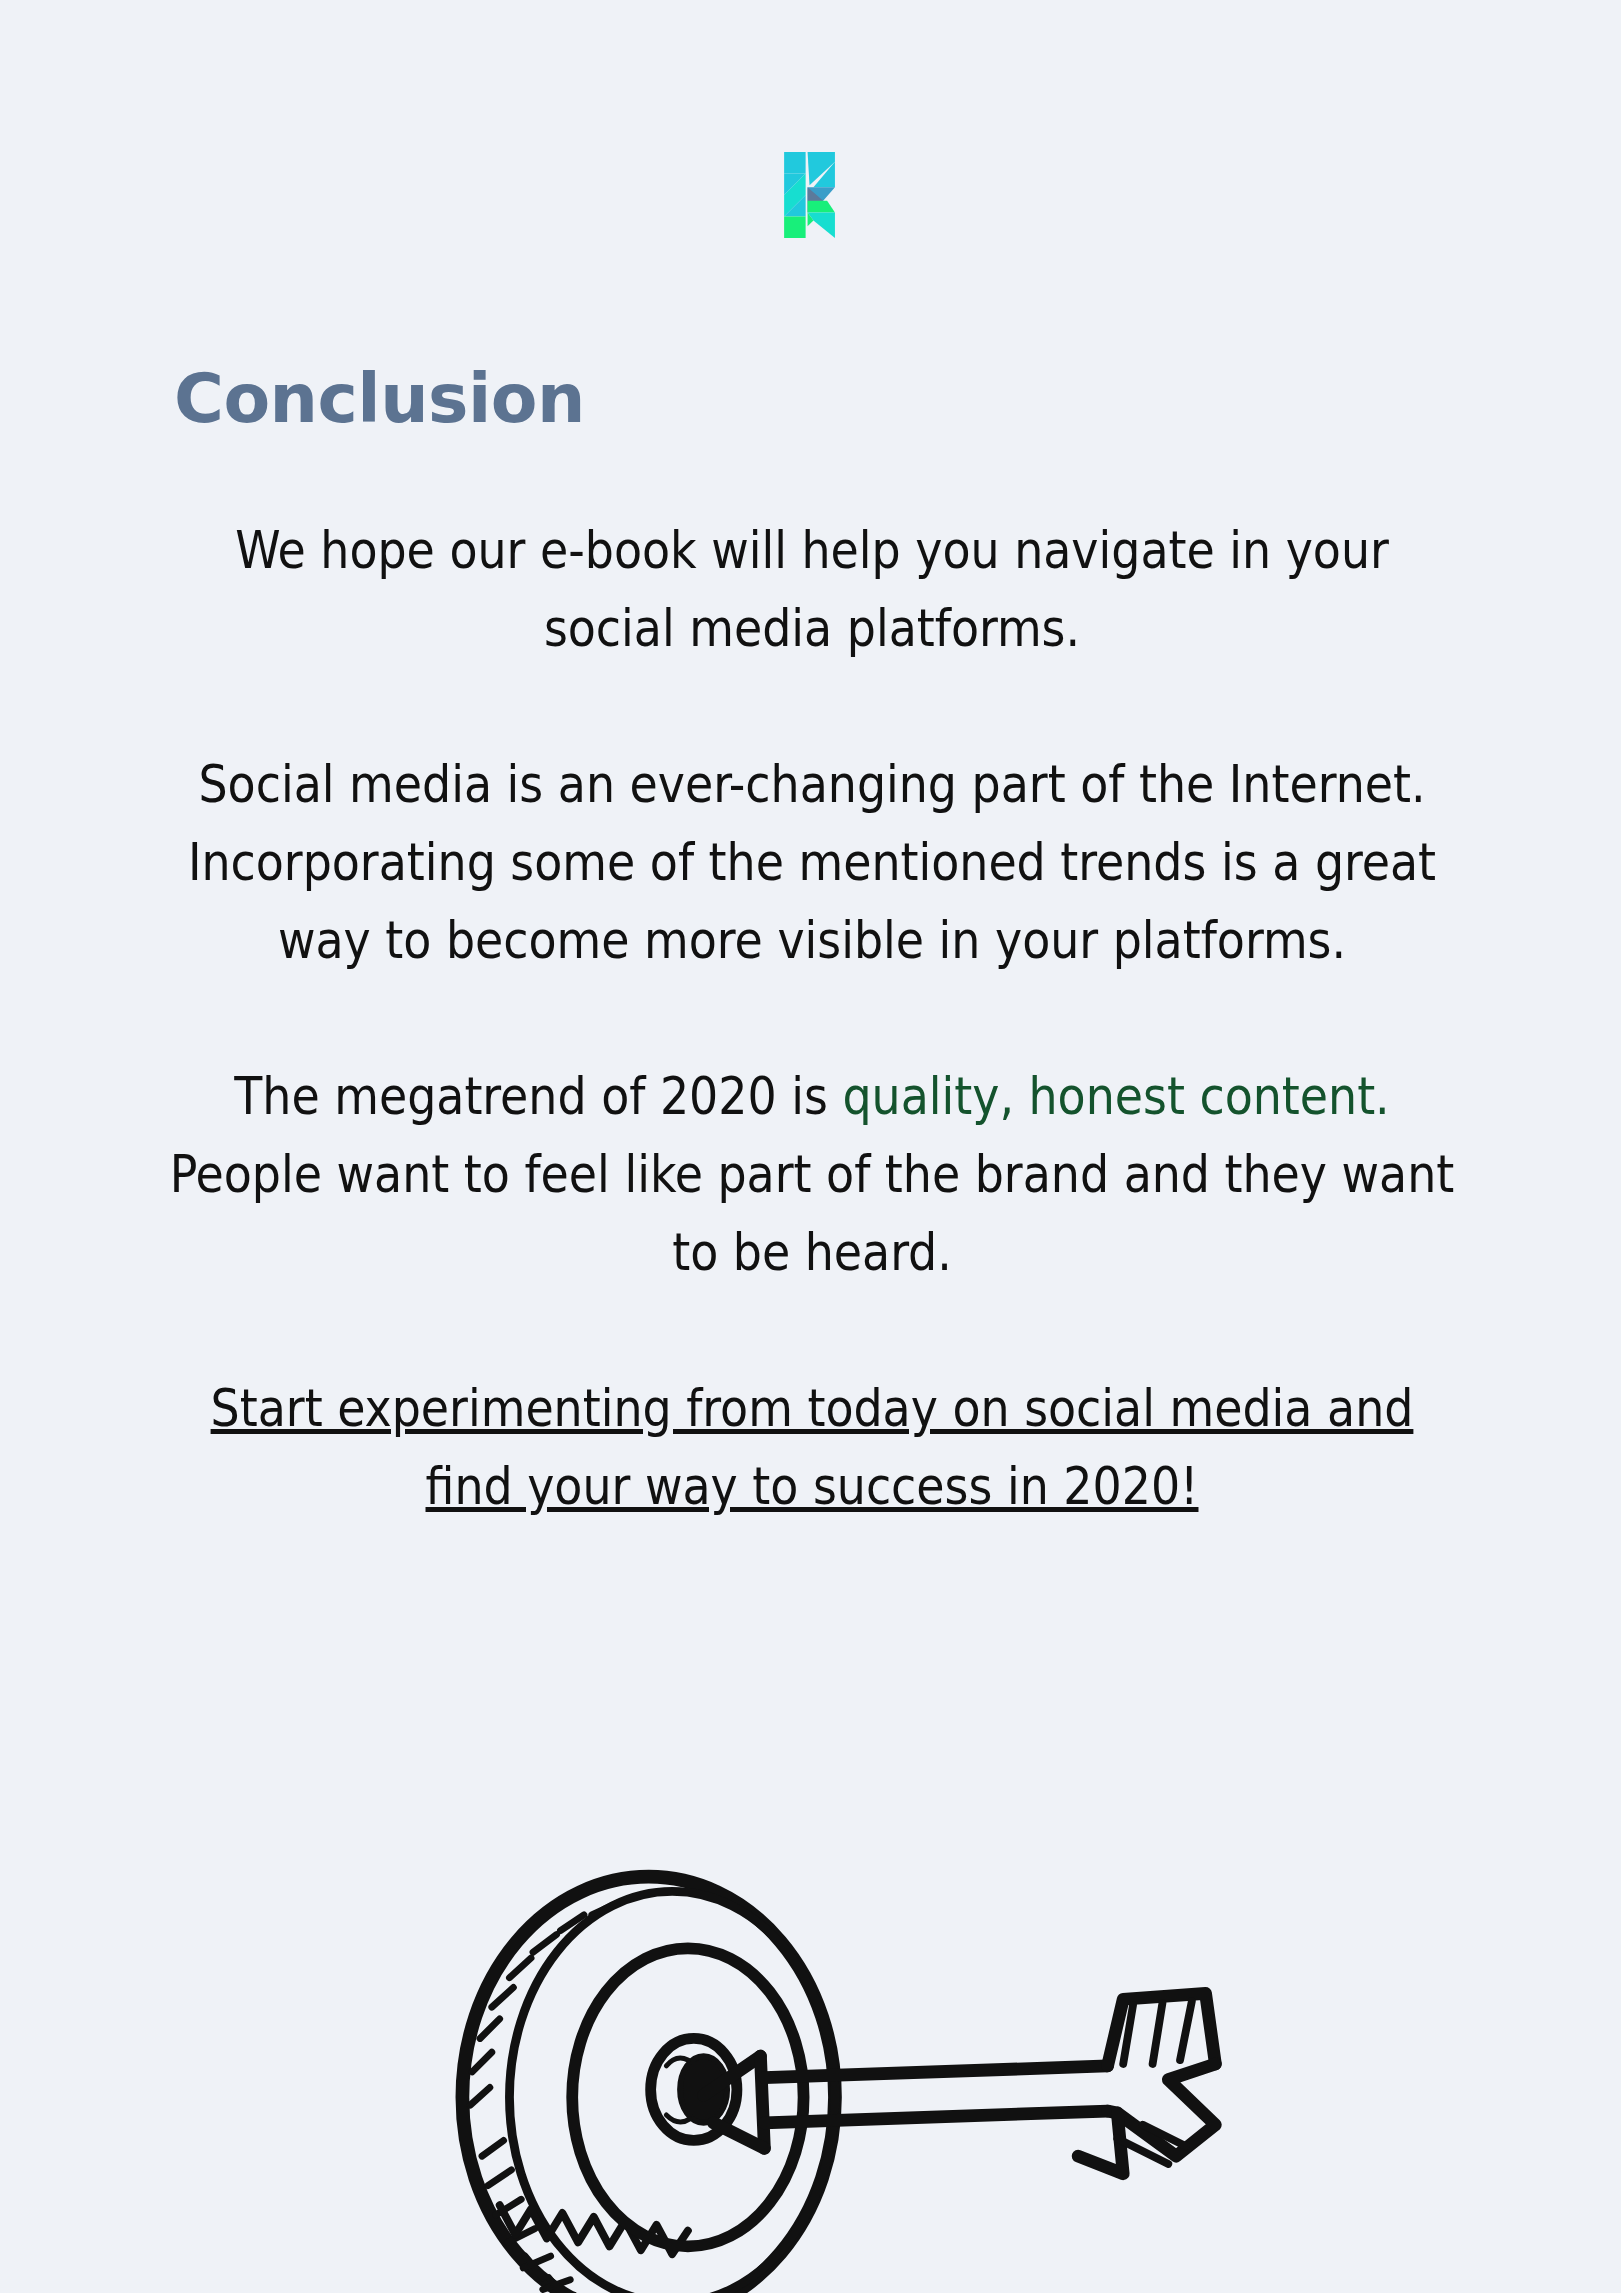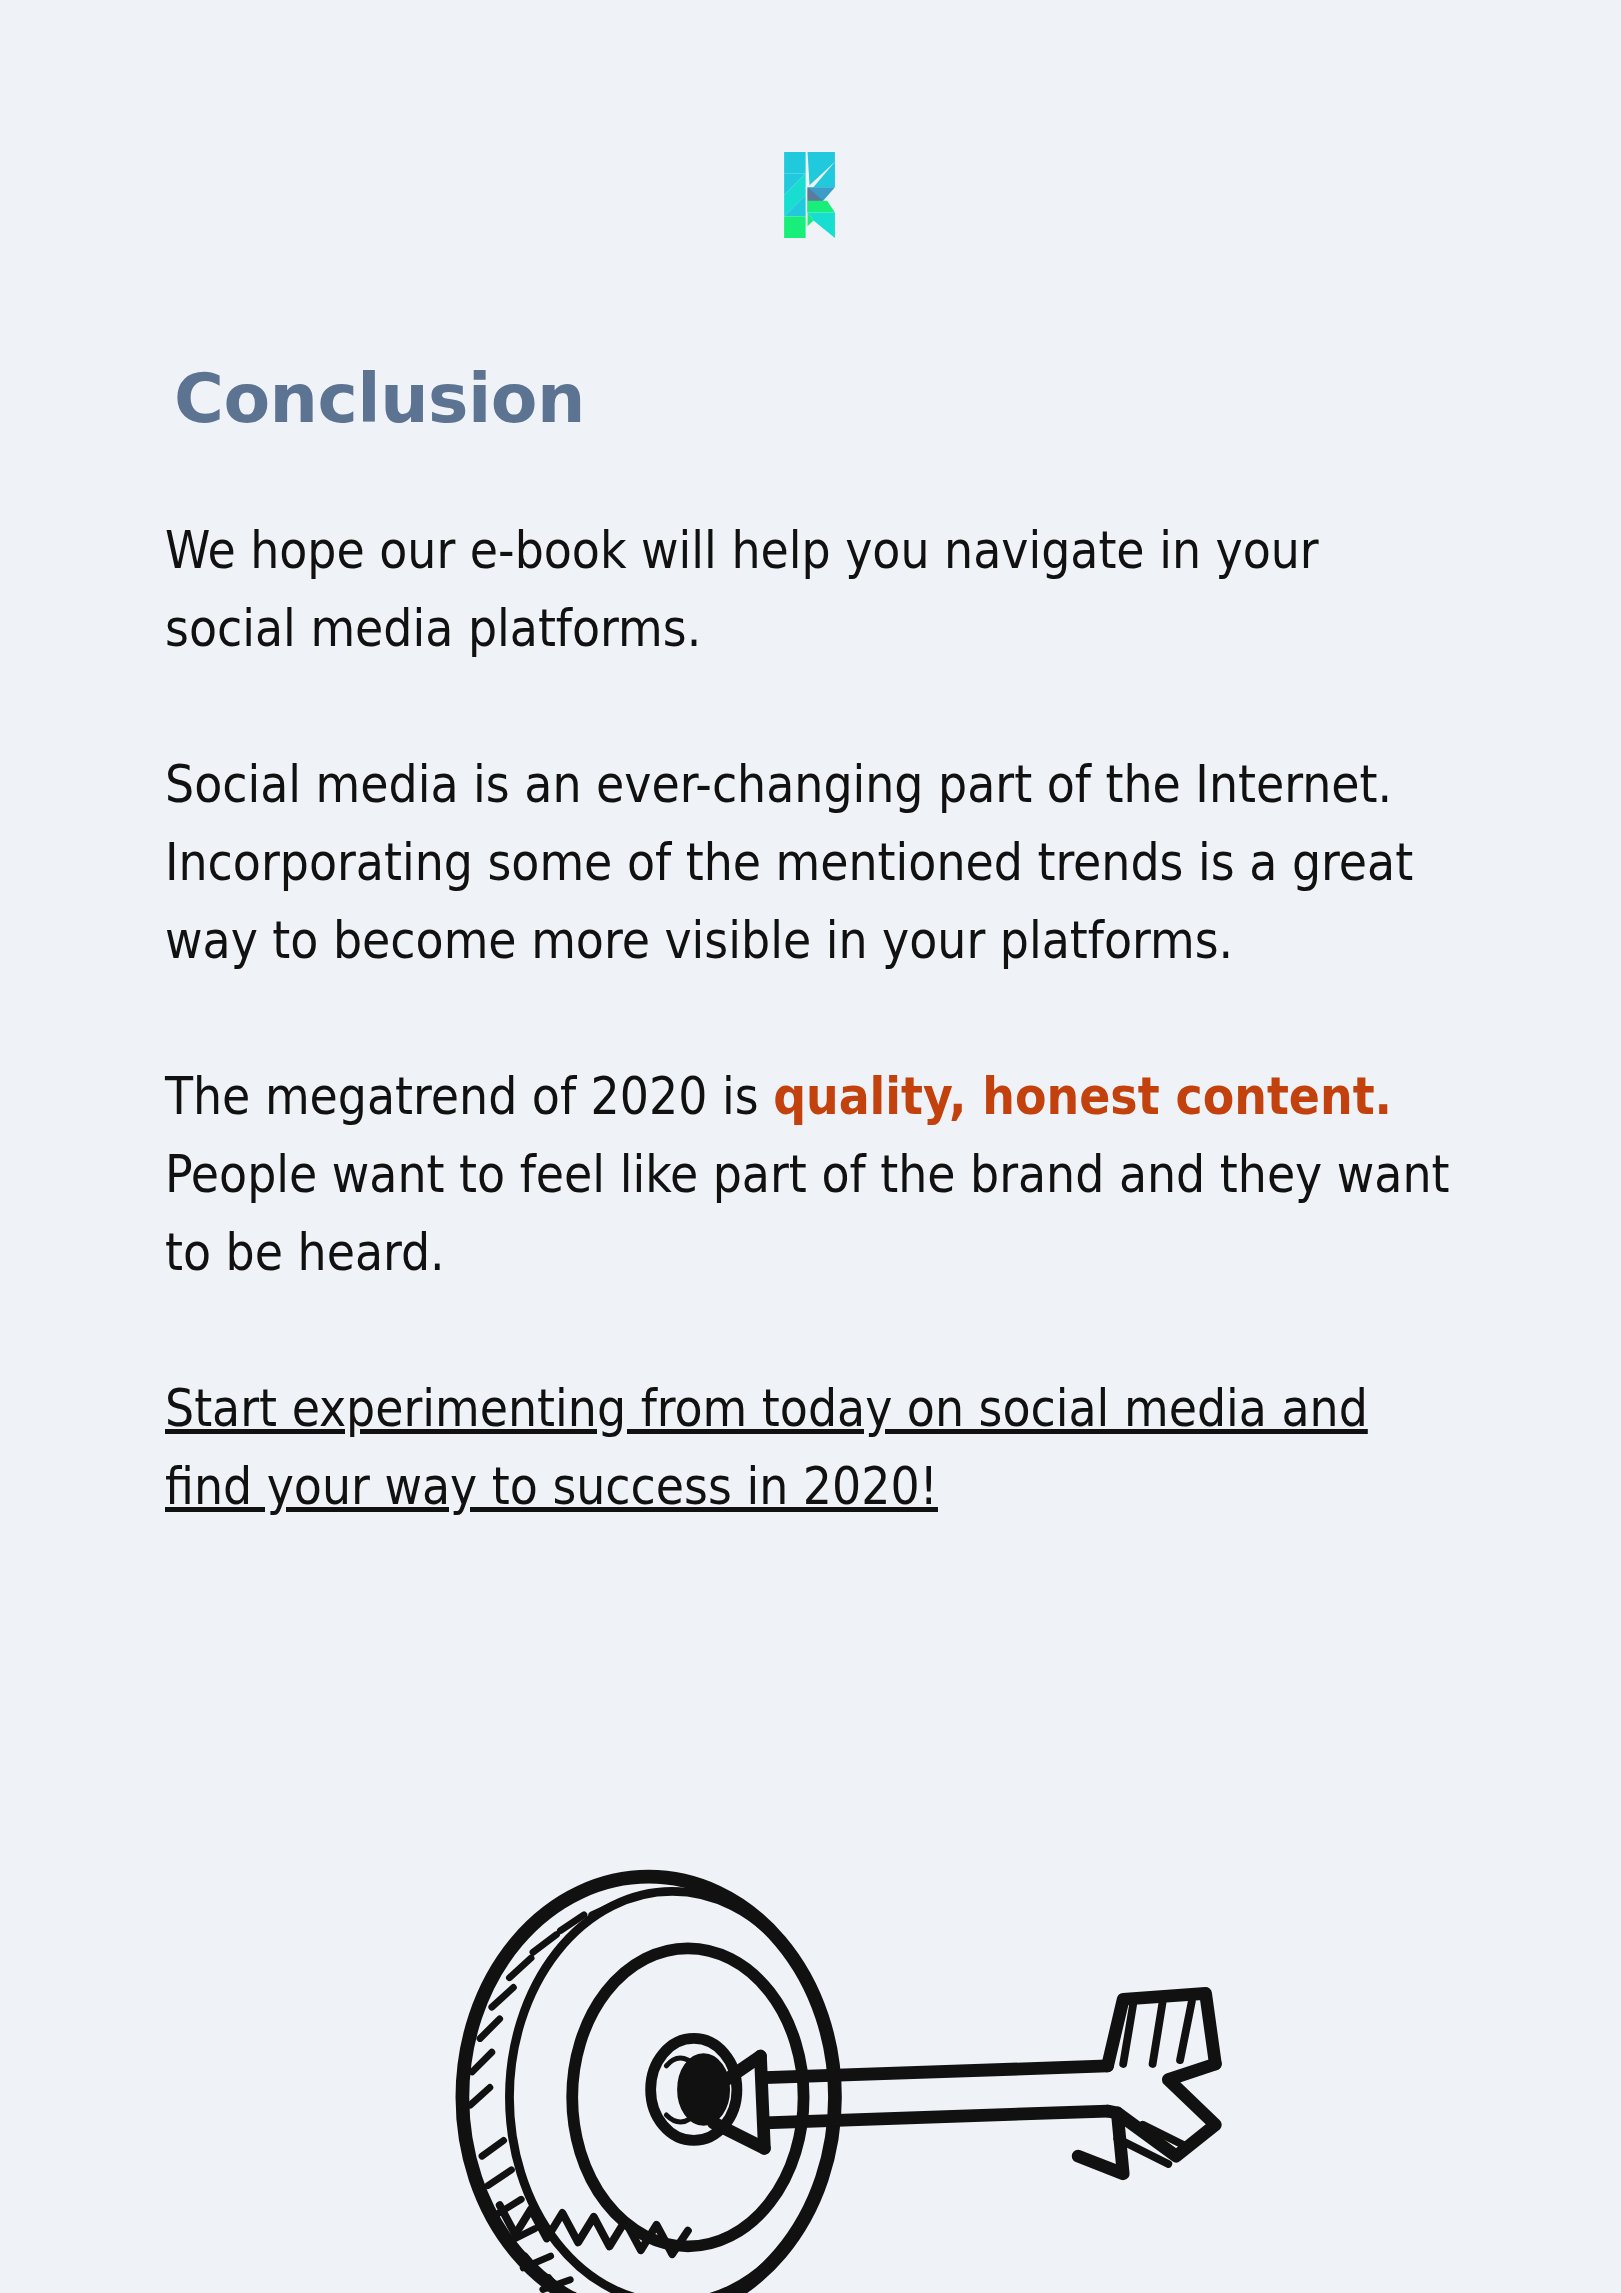--- a/index.html
+++ b/index.html
@@ -85,25 +85,26 @@
     width: 1294px;
     font-family: "DejaVu Sans Condensed", "DejaVu Sans", sans-serif;
     font-size: 51px;
     line-height: 78px;
     color: #111111;
     font-stretch: condensed;
   }
   .body-copy p {
     margin: 0 0 78px 0;
     font-stretch: condensed;
+    text-align: center;
   }
   .body-copy p:last-child { margin-bottom: 0; text-decoration: underline; }
   .hl-green {
-    color: #c2410c;
-    font-weight: 700;
+    color: #14532d;
+    font-weight: 400;
   }
   .hl-cyan {
     color: #1ec4dc;
     font-weight: 700;
   }
 
   
   .illustration {
     position: absolute;
     left: 431px;

